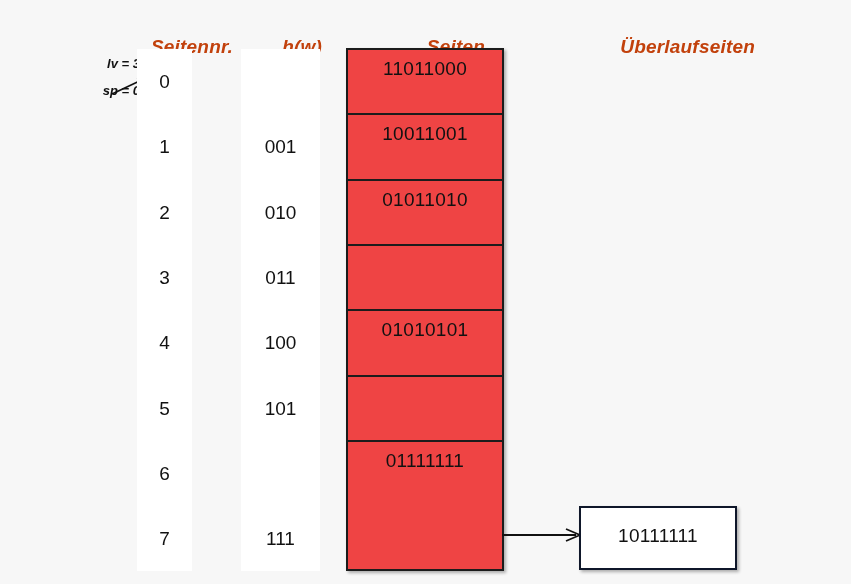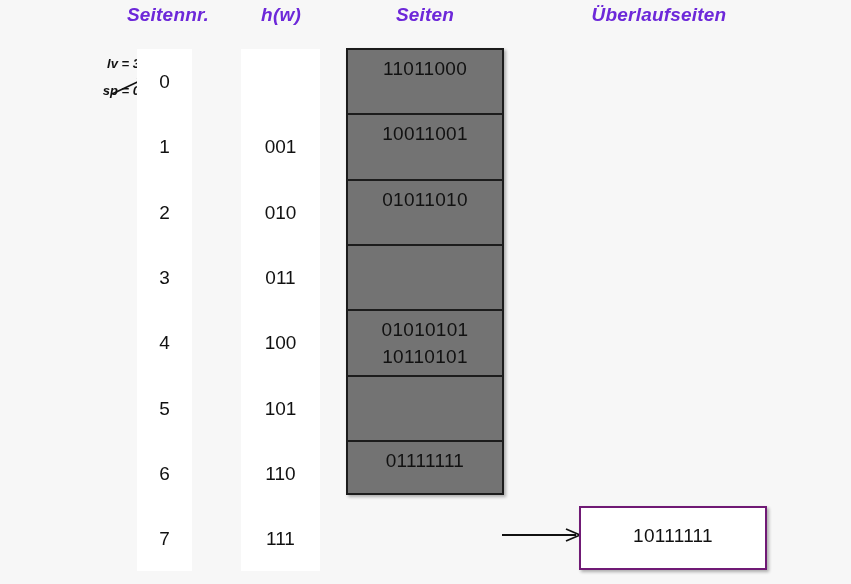--- a/index.html
+++ b/index.html
@@ -20,28 +20,29 @@
     width: 851px;
     height: 584px;
   }
 
   
   .col-header {
     position: absolute;
     font-style: italic;
     font-size: 19px;
     font-weight: 600;
-    color: #6d28d9;
+    color: #c2410c;
     white-space: nowrap;
-    text-align: center;
+    text-align: right;
     letter-spacing: .2px;
+    margin-top: 32px;
   }
   #hdr-seitennr { left: 103px;  top: 4px;  width: 130px; }
   #hdr-hw       { left: 240px;  top: 4px;  width: 82px;  }
-  #hdr-seiten   { left: 346px;  top: 4px;  width: 158px; }
+  #hdr-seiten   { left: 327px;  top: 4px;  width: 158px; }
   #hdr-ueberlauf{ left: 563px;  top: 4px;  width: 192px; }
 
   
   #annotation {
     position: absolute;
     left: 30px;
     top: 50px;
     width: 110px;
     font-style: italic;
     font-size: 13px;
@@ -80,24 +81,24 @@
   }
   .cell.num { left: 137px; width: 55px; }
   .cell.hw  { left: 241px; width: 79px; }
 
   
   #pages-col {
     position: absolute;
     left: 346px;
     top: 48px;
     width: 158px;
-    height: 447px;
+    height: 523px;
     box-sizing: border-box;
     border: 2px solid #1c1c1c;
-    background: #737373;
+    background: #ef4444;
     box-shadow: 2px 2px 3px rgba(0,0,0,0.30);
   }
   .page-row {
     position: relative;
     box-sizing: border-box;
     height: 65.35px;
     border-bottom: 2px solid #1c1c1c;
     text-align: center;
     padding-top: 5px;
     overflow: hidden;
@@ -108,24 +109,24 @@
     line-height: 27px;
     color: #111111;
     letter-spacing: .3px;
   }
 
   
   #overflow-box {
     position: absolute;
     left: 579px;
     top: 506px;
-    width: 188px;
+    width: 158px;
     height: 64px;
     box-sizing: border-box;
-    border: 2px solid #701a75;
+    border: 2px solid #0f172a;
     background: #ffffff;
     box-shadow: 2px 2px 3px rgba(0,0,0,0.30);
     text-align: center;
     padding-top: 14px;
   }
   #overflow-box .line {
     font-size: 19px;
     line-height: 27px;
     letter-spacing: .3px;
     color: #111111;
@@ -170,37 +171,35 @@
   <div class="cell num" style="top:310.2px">4</div>
   <div class="cell num" style="top:375.5px">5</div>
   <div class="cell num" style="top:440.8px">6</div>
   <div class="cell num" style="top:506.1px">7</div>
 
   <div class="cell hw" style="top:114.3px">001</div>
   <div class="cell hw" style="top:179.6px">010</div>
   <div class="cell hw" style="top:244.9px">011</div>
   <div class="cell hw" style="top:310.2px">100</div>
   <div class="cell hw" style="top:375.5px">101</div>
-  <div class="cell hw" style="top:440.8px">110</div>
   <div class="cell hw" style="top:506.1px">111</div>
 
   <div id="pages-col">
     <div class="page-row">
       <div class="line">11011000</div>
     </div>
     <div class="page-row">
       <div class="line">10011001</div>
     </div>
     <div class="page-row">
       <div class="line">01011010</div>
     </div>
     <div class="page-row"></div>
     <div class="page-row">
       <div class="line">01010101</div>
-      <div class="line">10110101</div>
     </div>
     <div class="page-row"></div>
     <div class="page-row">
       <div class="line">01111111</div>
     </div>
   </div>
 
   <svg id="overflow-arrow" viewBox="0 0 84 26">
     <line x1="2" y1="13" x2="76" y2="13" stroke="#111111" stroke-width="1.8"></line>
     <path d="M80 13 L66 7 M80 13 L66 19" stroke="#111111" stroke-width="1.8" fill="none"></path>

